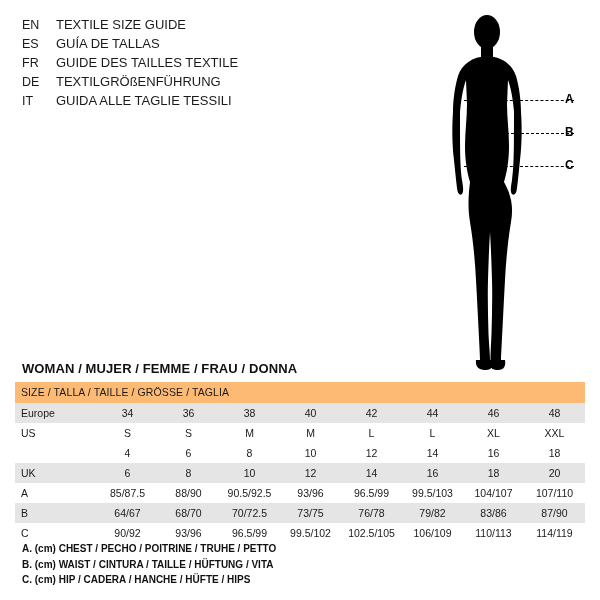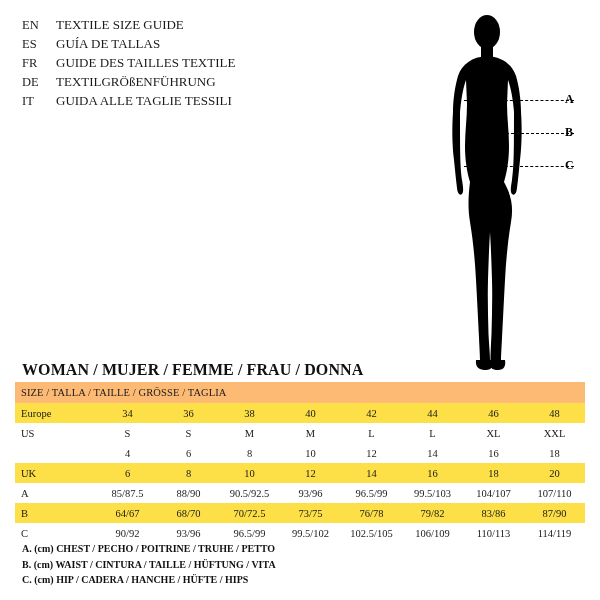--- a/index.html
+++ b/index.html
@@ -12,21 +12,20 @@
     background: #ffffff;
     font-family: "Liberation Sans", sans-serif;
     color: #1a1a1a;
     overflow: hidden;
   }
   .page {
     position: relative;
     width: 600px;
     height: 600px;
     box-sizing: border-box;
-    font-family: Liberation Serif, serif;
   }
 
   
   .titles {
     position: absolute;
     left: 22px;
     top: 16px;
     width: 320px;
   }
   .title-row {
@@ -76,21 +75,21 @@
     font-size: 12px;
     font-weight: bold;
     color: #000;
   }
 
   
   .woman-head {
     position: absolute;
     left: 22px;
     top: 361px;
-    font-size: 16px;
+    font-size: 13px;
     font-weight: bold;
     letter-spacing: 0.1px;
     color: #111;
   }
 
   
   .tbl-wrap {
     position: absolute;
     left: 15px;
     top: 382px;
@@ -116,21 +115,21 @@
     padding-left: 6px;
     font-size: 10.5px;
     letter-spacing: 0.1px;
     height: 17px;
   }
   table.size td.rowlab {
     text-align: left;
     padding-left: 6px;
   }
   tr.shade td {
-    background: #fde047;
+    background: #e5e5e5;
   }
   tr.plain td {
     background: #ffffff;
   }
 
   
   .legend {
     position: absolute;
     left: 22px;
     top: 541px;

